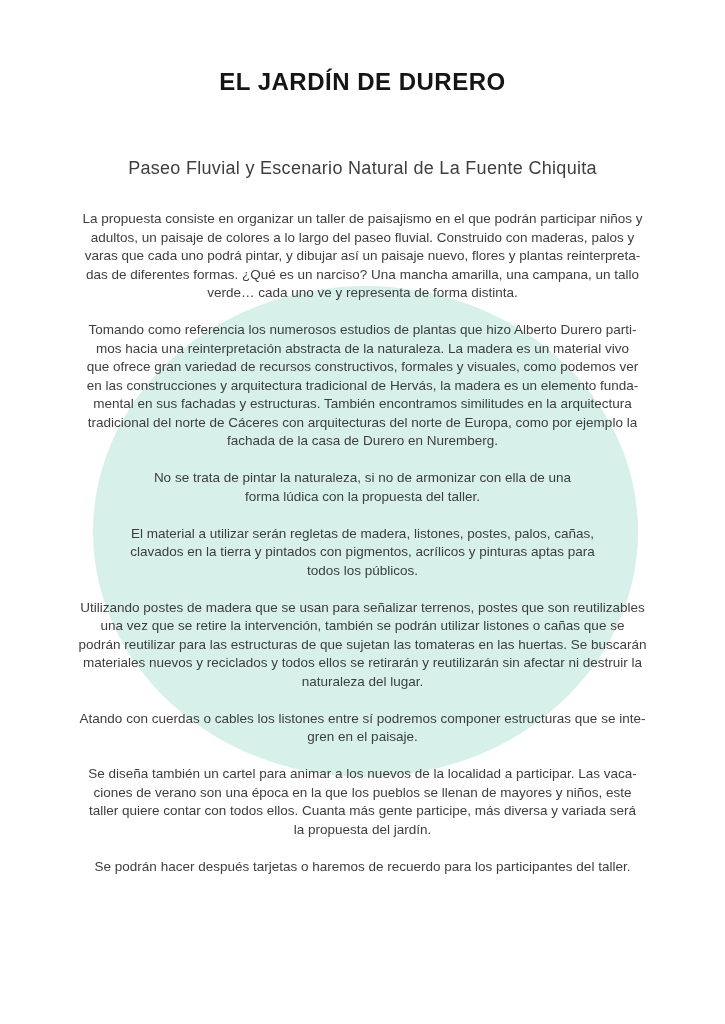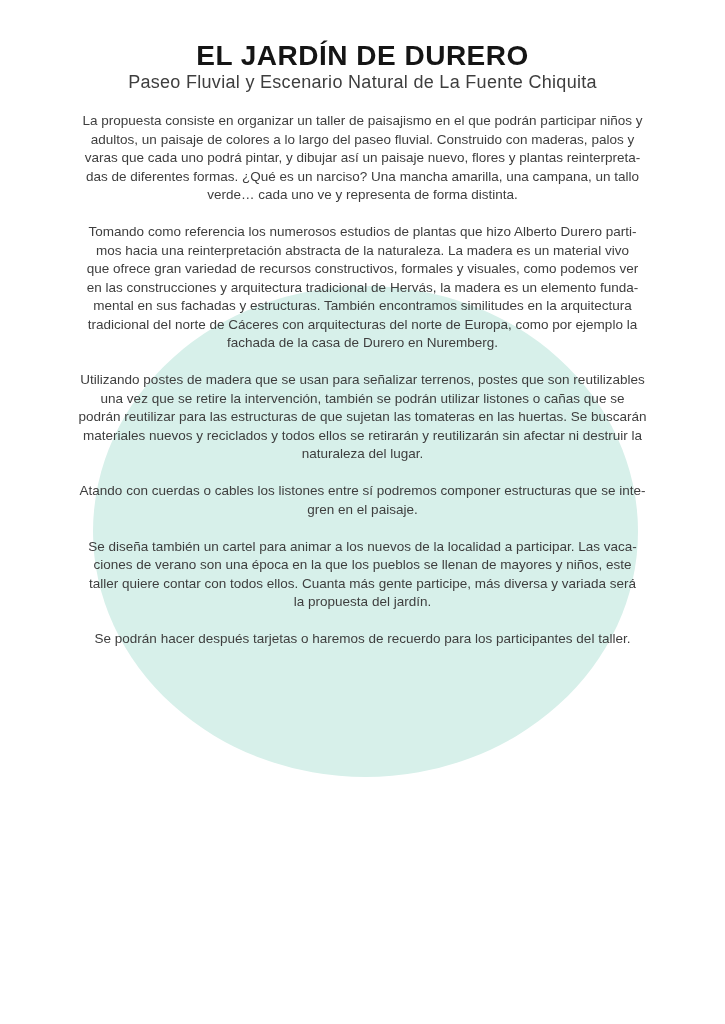--- a/index.html
+++ b/index.html
@@ -27,34 +27,35 @@
   .content {
     position: absolute;
     left: 0;
     top: 0;
     width: 100%;
     z-index: 1;
     text-align: center;
     color: #3e3e3e;
   }
   .doc-title {
-    margin-top: 40px;
-    font-size: 28px;
+    margin-top: 68px;
+    font-size: 24px;
     font-weight: bold;
     letter-spacing: 0.5px;
     color: #151515;
   }
   .doc-subtitle {
+    margin-top: 62px;
     font-size: 18px;
     letter-spacing: 0.3px;
     color: #3e3e3e;
   }
   .doc-body {
     width: 664px;
-    margin: 19px auto 0 auto;
+    margin: 31px auto 0 auto;
     font-size: 13.5px;
     line-height: 18.5px;
   }
   .para {
     white-space: pre-line;
     margin: 0 0 18.5px 0;
   }
 </style>
 </head>
 <body>
@@ -75,20 +76,25 @@
 varas que cada uno podrá pintar, y dibujar así un paisaje nuevo, flores y plantas reinterpreta-
 das de diferentes formas. ¿Qué es un narciso? Una mancha amarilla, una campana, un tallo
 verde… cada uno ve y representa de forma distinta.</p>
       <p class="para">Tomando como referencia los numerosos estudios de plantas que hizo Alberto Durero parti-
 mos hacia una reinterpretación abstracta de la naturaleza. La madera es un material vivo
 que ofrece gran variedad de recursos constructivos, formales y visuales, como podemos ver
 en las construcciones y arquitectura tradicional de Hervás, la madera es un elemento funda-
 mental en sus fachadas y estructuras. También encontramos similitudes en la arquitectura
 tradicional del norte de Cáceres con arquitecturas del norte de Europa, como por ejemplo la
 fachada de la casa de Durero en Nuremberg.</p>
+      <p class="para">No se trata de pintar la naturaleza, si no de armonizar con ella de una
+forma lúdica con la propuesta del taller.</p>
+      <p class="para">El material a utilizar serán regletas de madera, listones, postes, palos, cañas,
+clavados en la tierra y pintados con pigmentos, acrílicos y pinturas aptas para
+todos los públicos.</p>
       <p class="para">Utilizando postes de madera que se usan para señalizar terrenos, postes que son reutilizables
 una vez que se retire la intervención, también se podrán utilizar listones o cañas que se
 podrán reutilizar para las estructuras de que sujetan las tomateras en las huertas. Se buscarán
 materiales nuevos y reciclados y todos ellos se retirarán y reutilizarán sin afectar ni destruir la
 naturaleza del lugar.</p>
       <p class="para">Atando con cuerdas o cables los listones entre sí podremos componer estructuras que se inte-
 gren en el paisaje.</p>
       <p class="para">Se diseña también un cartel para animar a los nuevos de la localidad a participar. Las vaca-
 ciones de verano son una época en la que los pueblos se llenan de mayores y niños, este
 taller quiere contar con todos ellos. Cuanta más gente participe, más diversa y variada será

